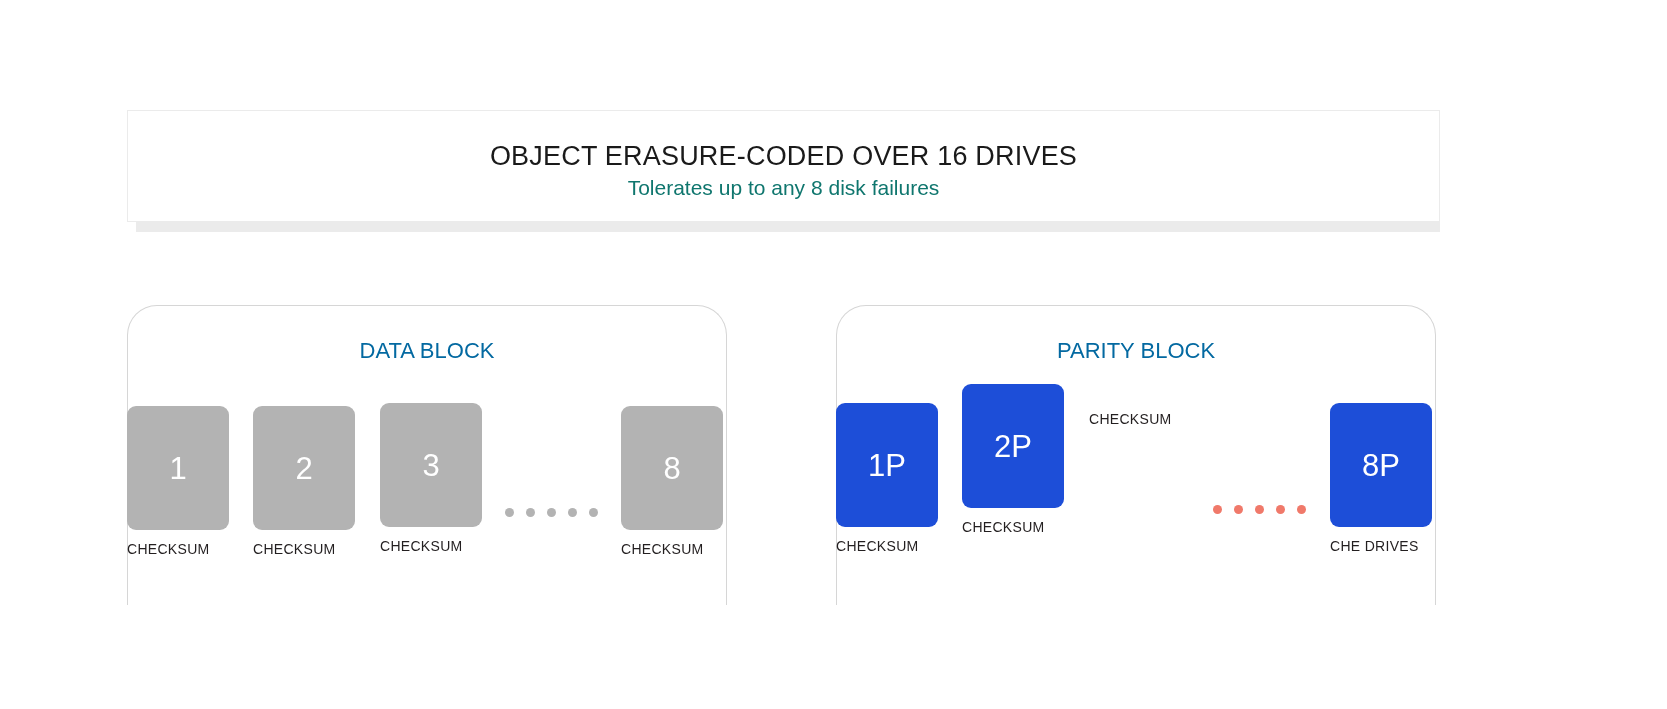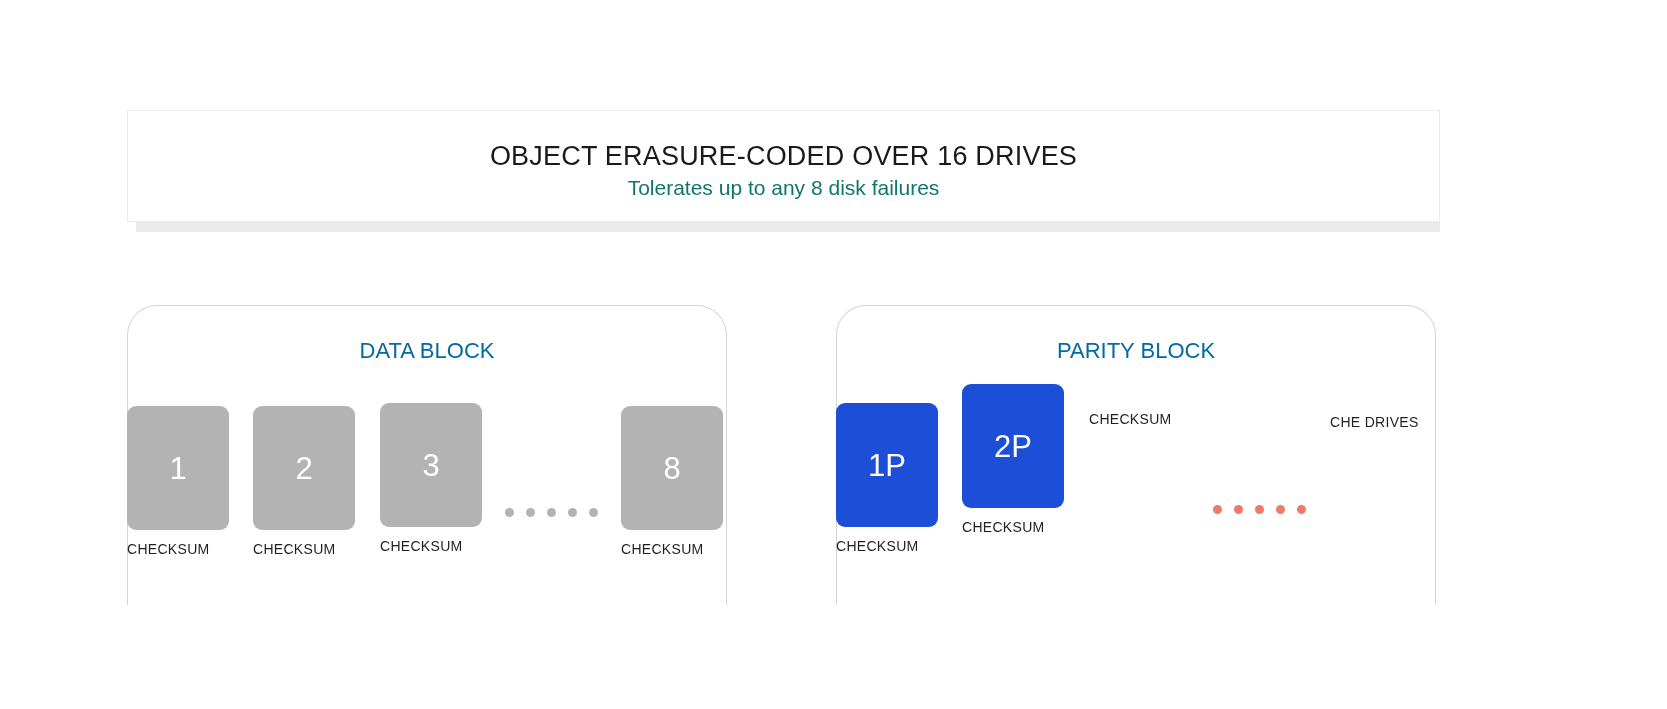--- a/index.html
+++ b/index.html
@@ -230,17 +230,20 @@
 
     <div class="dots" style="left:1213px; top:505px;">
       <span class="dot salmon"></span>
       <span class="dot salmon"></span>
       <span class="dot salmon"></span>
       <span class="dot salmon"></span>
       <span class="dot salmon"></span>
     </div>
 
     <div class="block-item" style="left:1330px; top:403px;">
+      <div class="block-box salmon">
+        <span>8P</span>
+      </div>
       <div class="block-caption">CHE DRIVES</div>
     </div>
   </div>
 
 </div>
 
 </body></html>

